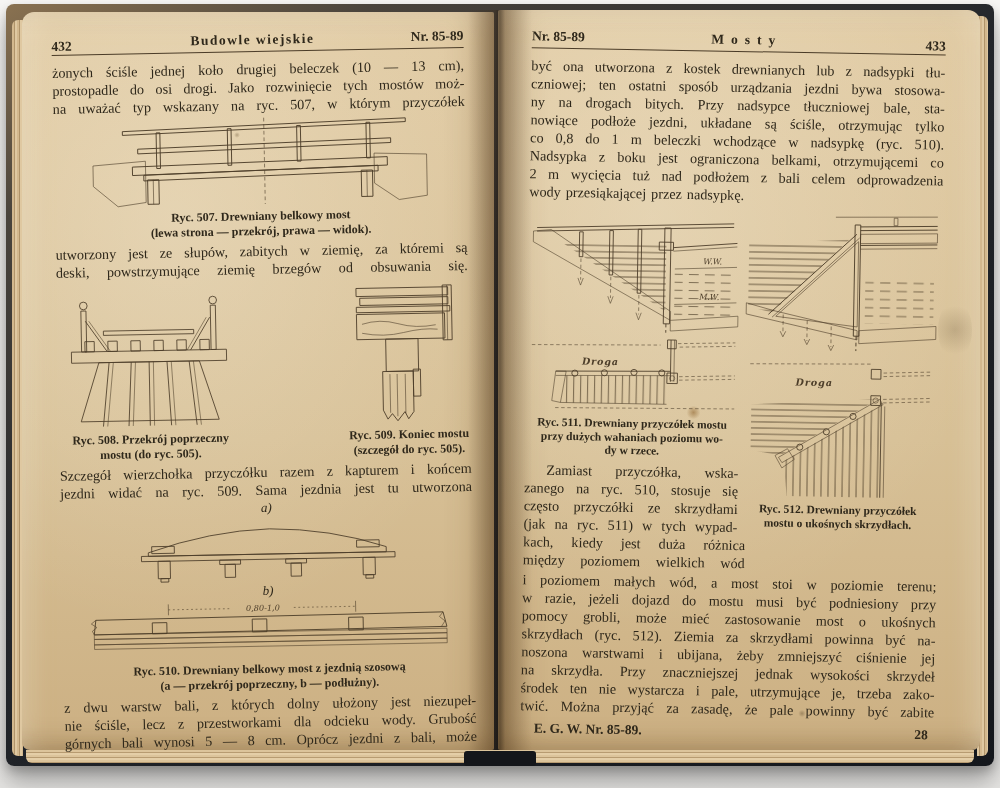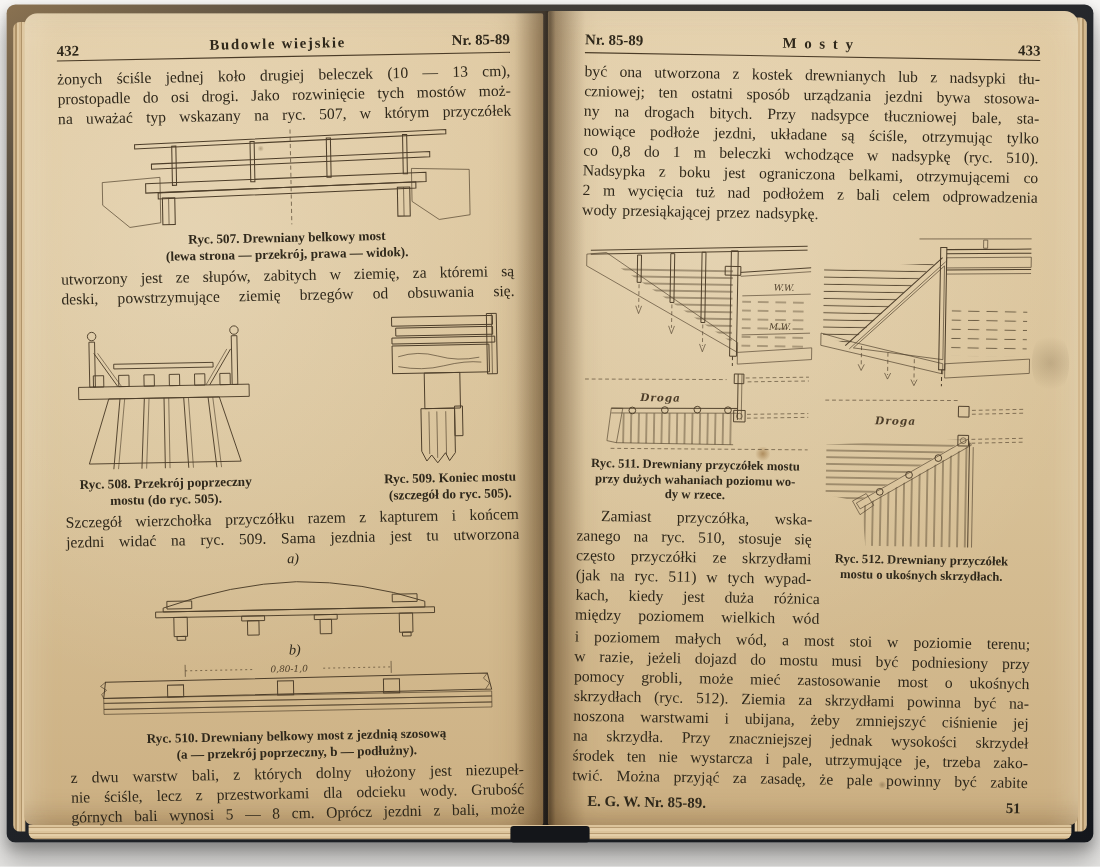--- a/index.html
+++ b/index.html
@@ -408,20 +408,20 @@
               <div>skrzydłach (ryc. 512). Ziemia za skrzydłami powinna być na-</div>
               <div>noszona warstwami i ubijana, żeby zmniejszyć ciśnienie jej</div>
               <div>na skrzydła.  Przy znaczniejszej jednak wysokości skrzydeł</div>
               <div>środek ten nie wystarcza i pale, utrzymujące je, trzeba zako-</div>
               <div>twić.  Można przyjąć za zasadę, że pale powinny być zabite</div>
             </div>
         </div>
 
         <div class="pfoot">
           <span>E. G. W. Nr. 85-89.</span>
-          <span>51</span>
+          <span>28</span>
         </div>
       </div>
     </div>
 
     <div class="gutter"></div>
   </div>
 </div>
 
 </body></html>

